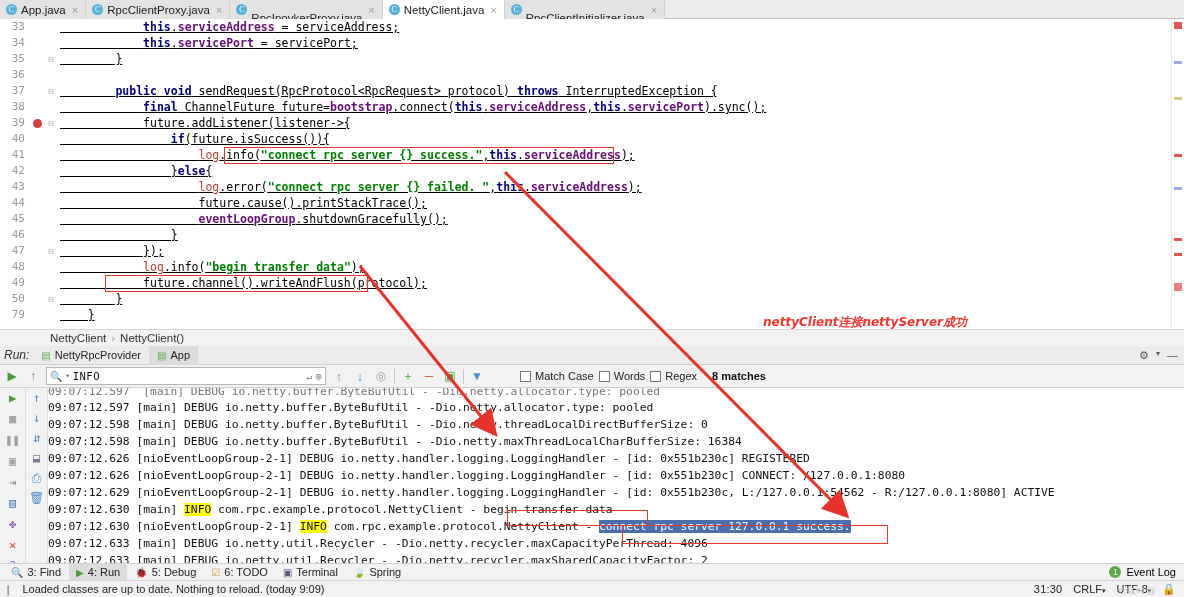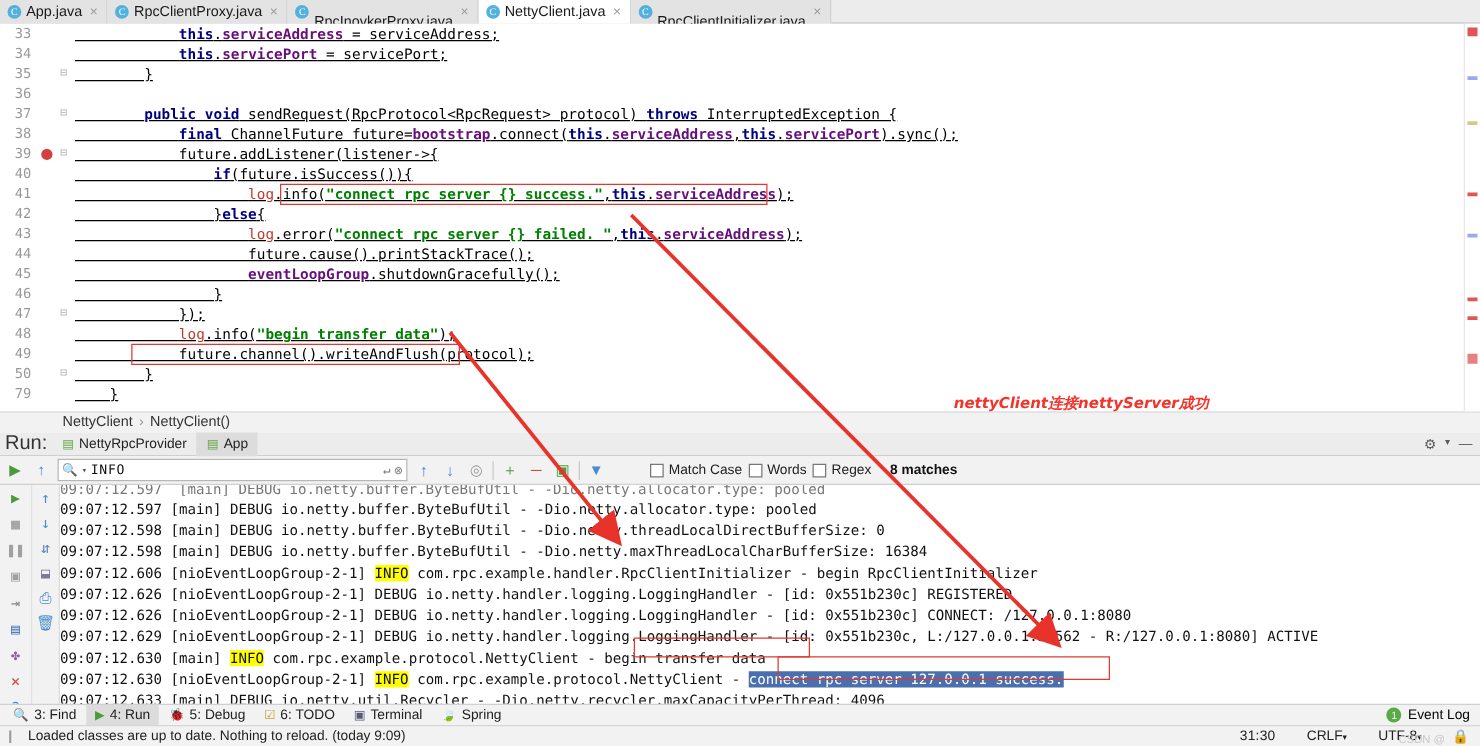--- a/index.html
+++ b/index.html
@@ -55,21 +55,21 @@
 
   
   .breadcrumb { height:17px; background:#f2f2f2; border-top:1px solid #d6d6d6;
                 display:flex; align-items:center; padding-left:50px; gap:5px;
                 font-size:11.5px; color:#333; }
   .bc-sep { color:#9a9a9a; }
 
   
   .runhdr { height:19px; background:#ececec; display:flex; align-items:center;
             border-bottom:1px solid #cfcfcf; padding-left:4px; gap:4px; }
-  .runhdr .lbl { font-size:16px; color:#333; }
+  .runhdr .lbl { font-size:12px; color:#333;font-style:italic; }
   .runtab { display:flex; align-items:center; gap:4px; height:19px; padding:0 8px;
             font-size:11px; color:#222; }
   .runtab.active { background:#dcdcdc; }
   .gear { margin-left:auto; display:flex; gap:7px; padding-right:6px; color:#5a5a5a; font-size:11px; }
 
   
   .searchbar { height:23px; background:#f2f2f2; display:flex; align-items:center;
                gap:5px; border-bottom:1px solid #d0d0d0; padding-left:4px; }
   .sfield { width:280px; height:18px; background:#fff; border:1px solid #b6b6b6;
             display:flex; align-items:center; gap:3px; padding:0 3px;
@@ -109,21 +109,21 @@
   .botitem.active { background:#dcdcdc; }
   .botright { margin-left:auto; display:flex; align-items:center; gap:5px; padding-right:8px; }
   .badge { width:12px; height:12px; border-radius:50%; background:#5aab46; color:#fff;
            font-size:8.5px; line-height:12px; text-align:center; }
 
   
   .status { position:absolute; left:0; bottom:0; width:1184px; height:17px;
             background:#f2f2f2; border-top:1px solid #d6d6d6;
             display:flex; align-items:center; font-size:11px; color:#222; padding-left:4px; }
   .status .msg { margin-left:10px;text-align:center; }
-  .status .right { margin-left:auto; display:flex; align-items:center; gap:25px; padding-right:8px; }
+  .status .right { margin-left:auto; display:flex; align-items:center; gap:11px; padding-right:8px; }
   .caretpos { letter-spacing:.2px; }
   .wm { position:absolute; right:28px; bottom:1px; font-size:9px; color:#c8c8c8; }
 
   svg.arrow { position:absolute; left:0; top:0; pointer-events:none; }
 </style>
 </head>
 <body>
 
 <div id="app">
 
@@ -254,21 +254,20 @@
     </label>
     <span class="matches">8 matches</span>
   </div>
 
   <div class="console">
     <div id="logarea">
         <div class="logline" style="height: 11px; line-height: 8px; overflow: hidden; color: rgb(119, 119, 119);"><span>09:07:12.597  [main] DEBUG io.netty.buffer.ByteBufUtil - -Dio.netty.allocator.type: pooled</span></div>
         <div class="logline"><span>09:07:12.597</span> <span>[main]</span> <span>DEBUG</span> <span>io.netty.buffer.ByteBufUtil</span> - <span>-Dio.netty.allocator.type: pooled</span></div>
         <div class="logline"><span>09:07:12.598</span> <span>[main]</span> <span>DEBUG</span> <span>io.netty.buffer.ByteBufUtil</span> - <span>-Dio.netty.threadLocalDirectBufferSize: 0</span></div>
         <div class="logline"><span>09:07:12.598</span> <span>[main]</span> <span>DEBUG</span> <span>io.netty.buffer.ByteBufUtil</span> - <span>-Dio.netty.maxThreadLocalCharBufferSize: 16384</span></div>
-        <div class="logline"><span>09:07:12.606</span> <span>[nioEventLoopGroup-2-1]</span> <span class="hl">INFO</span> <span>com.rpc.example.handler.RpcClientInitializer</span> - <span>begin RpcClientInitializer</span></div>
         <div class="logline"><span>09:07:12.626</span> <span>[nioEventLoopGroup-2-1]</span> <span>DEBUG</span> <span>io.netty.handler.logging.LoggingHandler</span> - <span>[id: 0x551b230c] REGISTERED</span></div>
         <div class="logline"><span>09:07:12.626</span> <span>[nioEventLoopGroup-2-1]</span> <span>DEBUG</span> <span>io.netty.handler.logging.LoggingHandler</span> - <span>[id: 0x551b230c] CONNECT: /127.0.0.1:8080</span></div>
         <div class="logline"><span>09:07:12.629</span> <span>[nioEventLoopGroup-2-1]</span> <span>DEBUG</span> <span>io.netty.handler.logging.LoggingHandler</span> - <span>[id: 0x551b230c, L:/127.0.0.1:54562 - R:/127.0.0.1:8080] ACTIVE</span></div>
         <div class="logline"><span>09:07:12.630</span> <span>[main]</span> <span class="hl">INFO</span> <span>com.rpc.example.protocol.NettyClient</span> - <span>begin transfer data</span></div>
         <div class="logline"><span>09:07:12.630</span> <span>[nioEventLoopGroup-2-1]</span> <span class="hl">INFO</span> <span>com.rpc.example.protocol.NettyClient</span> - <span><span class="sel">connect rpc server 127.0.0.1 success.</span></span></div>
         <div class="logline"><span>09:07:12.633</span> <span>[main]</span> <span>DEBUG</span> <span>io.netty.util.Recycler</span> - <span>-Dio.netty.recycler.maxCapacityPerThread: 4096</span></div>
         <div class="logline"><span>09:07:12.633</span> <span>[main]</span> <span>DEBUG</span> <span>io.netty.util.Recycler</span> - <span>-Dio.netty.recycler.maxSharedCapacityFactor: 2</span></div>
       </div>
 
     <div class="redbox" style="left:507px; top:122px; width:141px; height:16px;"></div>

